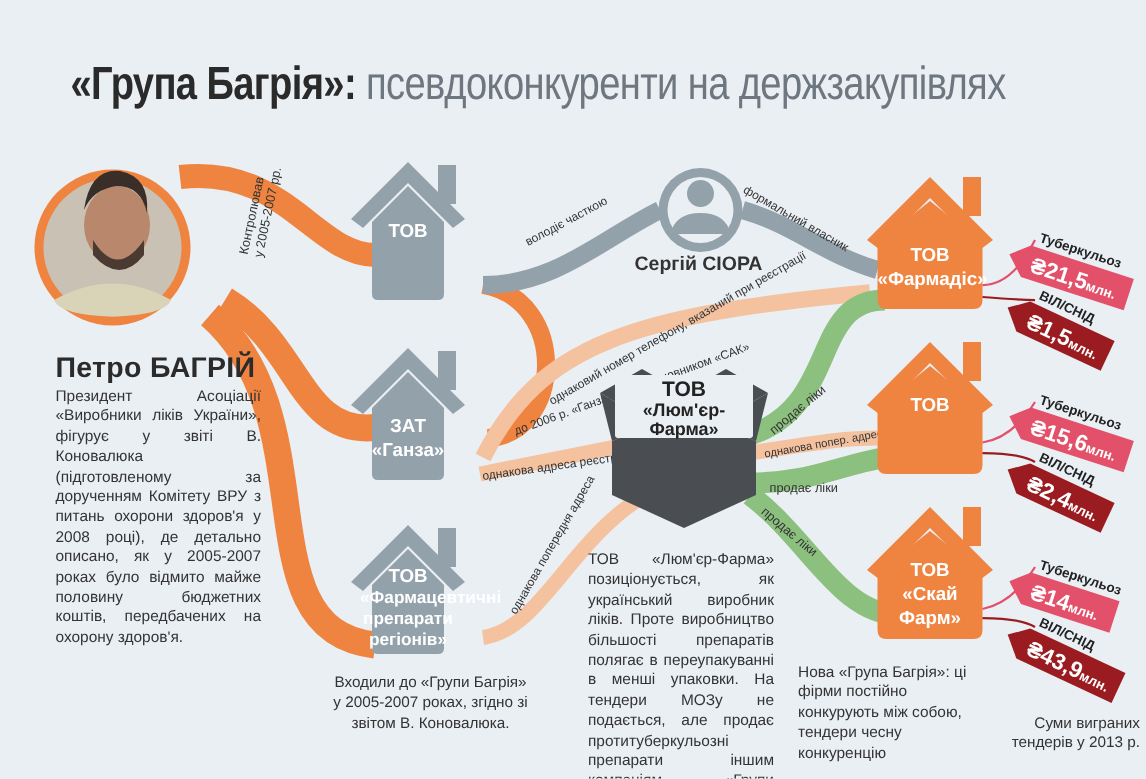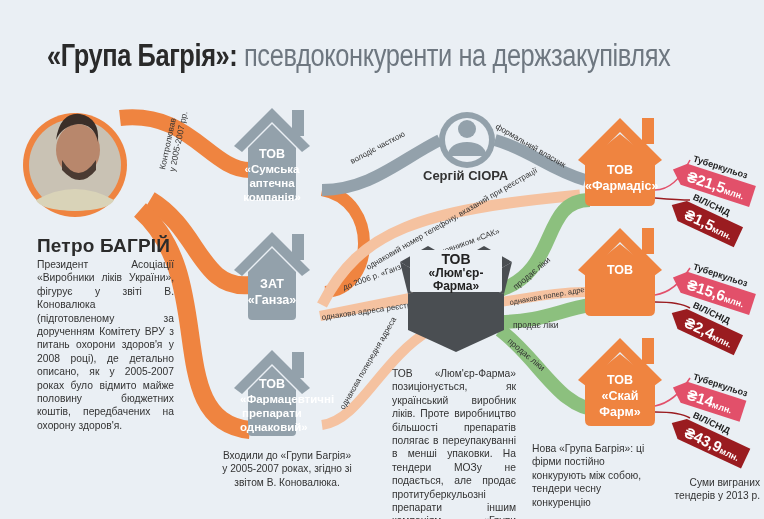--- a/index.html
+++ b/index.html
@@ -154,29 +154,28 @@
     <g transform="translate(676,414) rotate(25)">
       <polygon points="0,10 12,0 82,0 82,22 12,22" fill="#9a1c20"></polygon>
       <text x="16" y="17" font-size="15" font-weight="bold" fill="#fff" font-family="Liberation Sans, sans-serif">₴43,9<tspan font-size="9">млн.</tspan></text>
       <text x="16" y="-4" font-size="9" font-weight="bold" fill="#222" font-family="Liberation Sans, sans-serif">ВІЛ/СНІД</text>
     </g>
   </g>
 </svg>
 
 <div class="house-label" style="left:242px;top:146px;width:60px;">
   <div>ТОВ</div>
-  <div style="font-size:11.5px;line-height:14px;">«Сумська аптечна компанія»</div>
 </div>
 <div class="house-label" style="left:242px;top:276px;width:60px;">
   <div>ЗАТ</div>
   <div>«Ганза»</div>
 </div>
 <div class="house-label" style="left:240px;top:376px;width:64px;">
   <div>ТОВ</div>
-  <div style="font-size:11.5px;line-height:14px;">«Фармацевтичні препарати однаковий»</div>
+  <div style="font-size:11.5px;line-height:14px;">«Фармацевтичні препарати регіонів»</div>
 </div>
 
 <div class="house-label" style="left:585px;top:162px;width:70px;">
   <div>ТОВ</div>
   <div>«Фармадіс»</div>
 </div>
 <div class="house-label" style="left:585px;top:262px;width:70px;">
   <div>ТОВ</div>
 </div>
 <div class="house-label" style="left:585px;top:372px;width:70px;">

